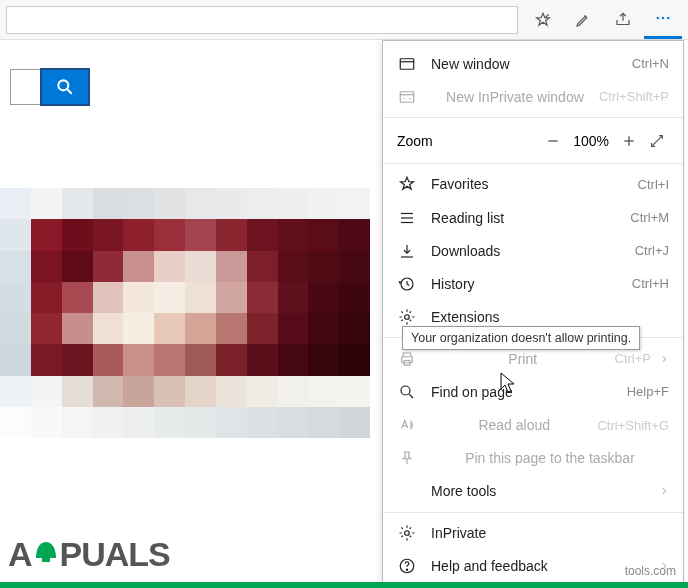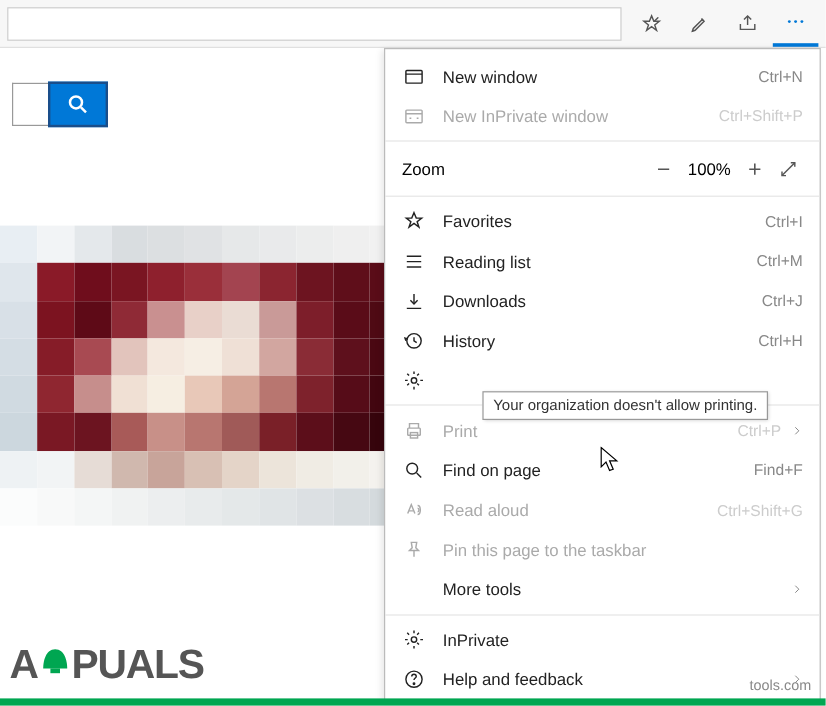--- a/index.html
+++ b/index.html
@@ -94,38 +94,38 @@
     .watermark-url {
       position: absolute;
       right: 12px; bottom: 10px;
       font-size: 12px;
       color: #888;
     }
 
     .dropdown {
       position: absolute;
       top: 40px; right: 4px;
-      width: 364px;
+      width: 302px;
       height: 544px;
       background: #fff;
       border: 1px solid #bbb;
       box-shadow: -2px 2px 6px rgba(0,0,0,0.1);
       display: flex;
       flex-direction: column;
       padding-top: 6px;
     }
     .menu-item {
       display: flex;
       align-items: center;
       height: 36px;
       padding: 0 14px 0 14px;
       color: #222;
       position: relative;
     }
-    .menu-item.disabled { color: #aaa; }
+    .menu-item.disabled { color: #aaa; text-align: center; }
     .menu-item .mi-icon {
       width: 20px; height: 20px;
       margin-right: 14px;
       display: flex; align-items: center; justify-content: center;
       flex-shrink: 0;
     }
     .menu-item .mi-icon svg { width: 18px; height: 18px; }
     .menu-item .mi-label { flex: 1; font-size: 14px; }
     .menu-item .mi-short { font-size: 13px; color: #888; }
     .menu-item.disabled .mi-short { color: #ccc; }
@@ -411,20 +411,21 @@
     <span class="mi-short">Ctrl+H</span>
   </div>
 
   <div class="menu-item">
     <span class="mi-icon">
         <svg viewBox="0 0 24 24" fill="none" stroke="currentColor" stroke-width="1.6">
           <circle cx="12" cy="12" r="3"></circle>
           <path d="M12 2v3m0 14v3m10-10h-3M5 12H2m15.5-7.5l-2 2m-9 9l-2 2m13 0l-2-2m-9-9l-2-2"></path>
         </svg>
       </span>
+    <span class="mi-label">Extensions</span>
   </div>
 
   <div class="menu-sep"></div>
 
   <div class="menu-item disabled">
     <span class="mi-icon">
         <svg viewBox="0 0 24 24" fill="none" stroke="currentColor" stroke-width="1.6">
           <rect x="5" y="9" width="14" height="8" rx="1"></rect>
           <path d="M7 9V4h10v5"></path>
           <rect x="8" y="14" width="8" height="6"></rect>
@@ -438,21 +439,21 @@
   </div>
 
   <div class="menu-item">
     <span class="mi-icon">
         <svg viewBox="0 0 24 24" fill="none" stroke="currentColor" stroke-width="1.6">
           <circle cx="10" cy="10" r="6"></circle>
           <path d="M15 15l5 5"></path>
         </svg>
       </span>
     <span class="mi-label">Find on page</span>
-    <span class="mi-short">Find+F</span>
+    <span class="mi-short">Help+F</span>
   </div>
 
   <div class="menu-item disabled">
     <span class="mi-icon">
         <svg viewBox="0 0 24 24" fill="none" stroke="currentColor" stroke-width="1.6">
           <path d="M5 16l4-10 4 10"></path>
           <path d="M6.5 13h5"></path>
           <path d="M16 10c2 0 2 4 0 4"></path>
           <path d="M16 7c4 0 4 10 0 10"></path>
         </svg>

